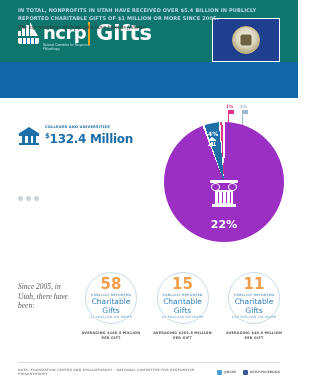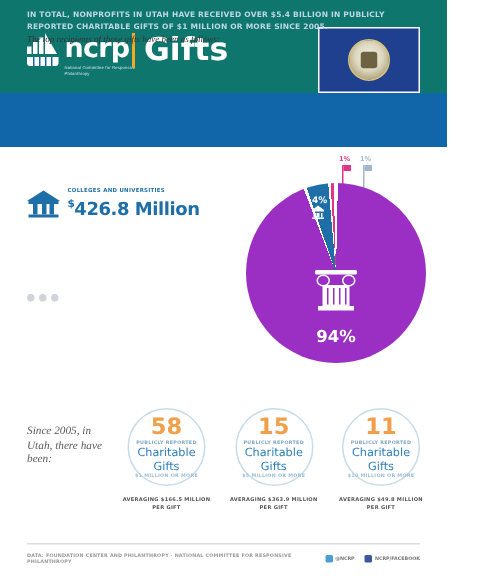--- a/index.html
+++ b/index.html
@@ -270,21 +270,21 @@
     <div class="stat-icon ico-bank" style="color:#1e6fa8">
       <span class="roof"></span>
         <span class="deck"></span>
       <span class="pil" style="left:4px"></span>
         <span class="pil" style="left:9.5px"></span>
         <span class="pil" style="left:15px"></span>
       <span class="floor"></span>
     </div>
     <div class="stat-body">
       <div class="stat-label" style="color:#1e6fa8">COLLEGES AND UNIVERSITIES</div>
-      <div class="stat-value" style="color:#1e6fa8"><span class="cur">$</span><span>426.8 Million</span></div>
+      <div class="stat-value" style="color:#1e6fa8"><span class="cur">$</span><span>132.4 Million</span></div>
     </div>
   </div>
 
 
 </div>
 
 <div class="dots">
   <span></span>
     <span></span>
     <span></span>
@@ -303,21 +303,21 @@
       <span class="cap"></span>
         <span class="scroll-l"></span>
         <span class="scroll-r"></span>
       <span class="shaft"></span>
       <span class="flute" style="left:9px"></span>
         <span class="flute" style="left:13px"></span>
       <span class="flute" style="left:17px"></span>
         <span class="flute" style="left:21px"></span>
       <span class="base"></span>
     </div>
-    <div class="pie-main-label">94%</div>
+    <div class="pie-main-label">22%</div>
   </div>
 
   <div class="slice-lbl coll">4%</div>
   <div class="mini-icon coll">
     <span class="mroof"></span>
       <span class="mdeck"></span>
     <span class="mpil" style="left:1px"></span>
       <span class="mpil" style="left:3.4px"></span>
       <span class="mpil" style="left:5.8px"></span>
     <span class="mfloor"></span>

